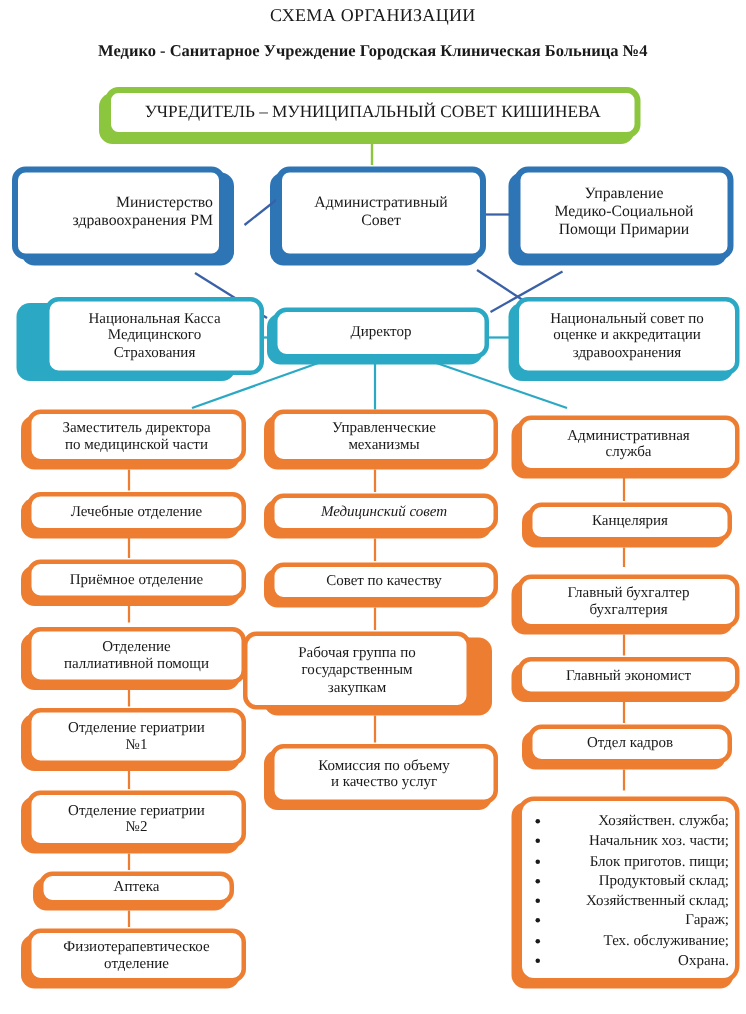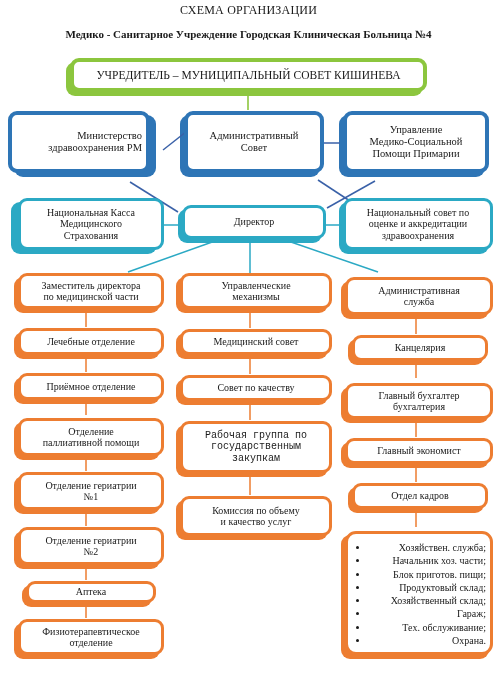--- a/index.html
+++ b/index.html
@@ -206,21 +206,21 @@
 <div class="shadow sh-blue" style="left:339px; top:115px; width:146px; height:62px;"></div>
 <div class="node blue" style="left:343px; top:111px; width:146px; height:62px;">
   <span class="lbl">
     <span>Управление</span><br>
     <span>Медико-Социальной</span><br>
     <span>Помощи Примарии</span>
   </span>
 </div>
 
 <div class="shadow sh-teal" style="left:11px; top:202px; width:146px; height:52px;"></div>
-<div class="node teal" style="left:18px; top:198px; width:146px; height:52px;">
+<div class="node teal" style="left:30px; top:198px; width:146px; height:52px;">
   <span class="lbl">
     <span>Национальная Касса</span><br>
     <span>Медицинского</span><br>
     <span>Страхования</span>
   </span>
 </div>
 
 <div class="shadow sh-teal" style="left:178px; top:209px; width:144px; height:34px;"></div>
 <div class="node teal" style="left:182px; top:205px; width:144px; height:34px;">
   <span class="lbl">Директор</span>
@@ -292,31 +292,31 @@
 
 <div class="shadow sh-orange" style="left:176px; top:277px; width:152px; height:36px;"></div>
 <div class="node orange" style="left:180px; top:273px; width:152px; height:36px;">
   <span class="lbl">
     <span>Управленческие</span><br>
     <span>механизмы</span>
   </span>
 </div>
 
 <div class="shadow sh-orange" style="left:176px; top:333px; width:152px; height:26px;"></div>
-<div class="node orange" style="left:180px; top:329px; width:152px; height:26px;">
+<div class="node orange" style="left:180px; top:329px; width:152px; height:26px;font-style:italic;">
   <span class="lbl">Медицинский совет</span>
 </div>
 
 <div class="shadow sh-orange" style="left:176px; top:379px; width:152px; height:26px;"></div>
 <div class="node orange" style="left:180px; top:375px; width:152px; height:26px;">
   <span class="lbl">Совет по качеству</span>
 </div>
 
 <div class="shadow sh-orange" style="left:176px; top:425px; width:152px; height:52px;"></div>
-<div class="node orange" style="left:180px; top:421px; width:152px; height:52px;font-family:Liberation Mono, monospace;">
+<div class="node orange" style="left:162px; top:421px; width:152px; height:52px;">
   <span class="lbl">
     <span>Рабочая группа по</span><br>
     <span>государственным</span><br>
     <span>закупкам</span>
   </span>
 </div>
 
 <div class="shadow sh-orange" style="left:176px; top:500px; width:152px; height:40px;"></div>
 <div class="node orange" style="left:180px; top:496px; width:152px; height:40px;">
   <span class="lbl">

